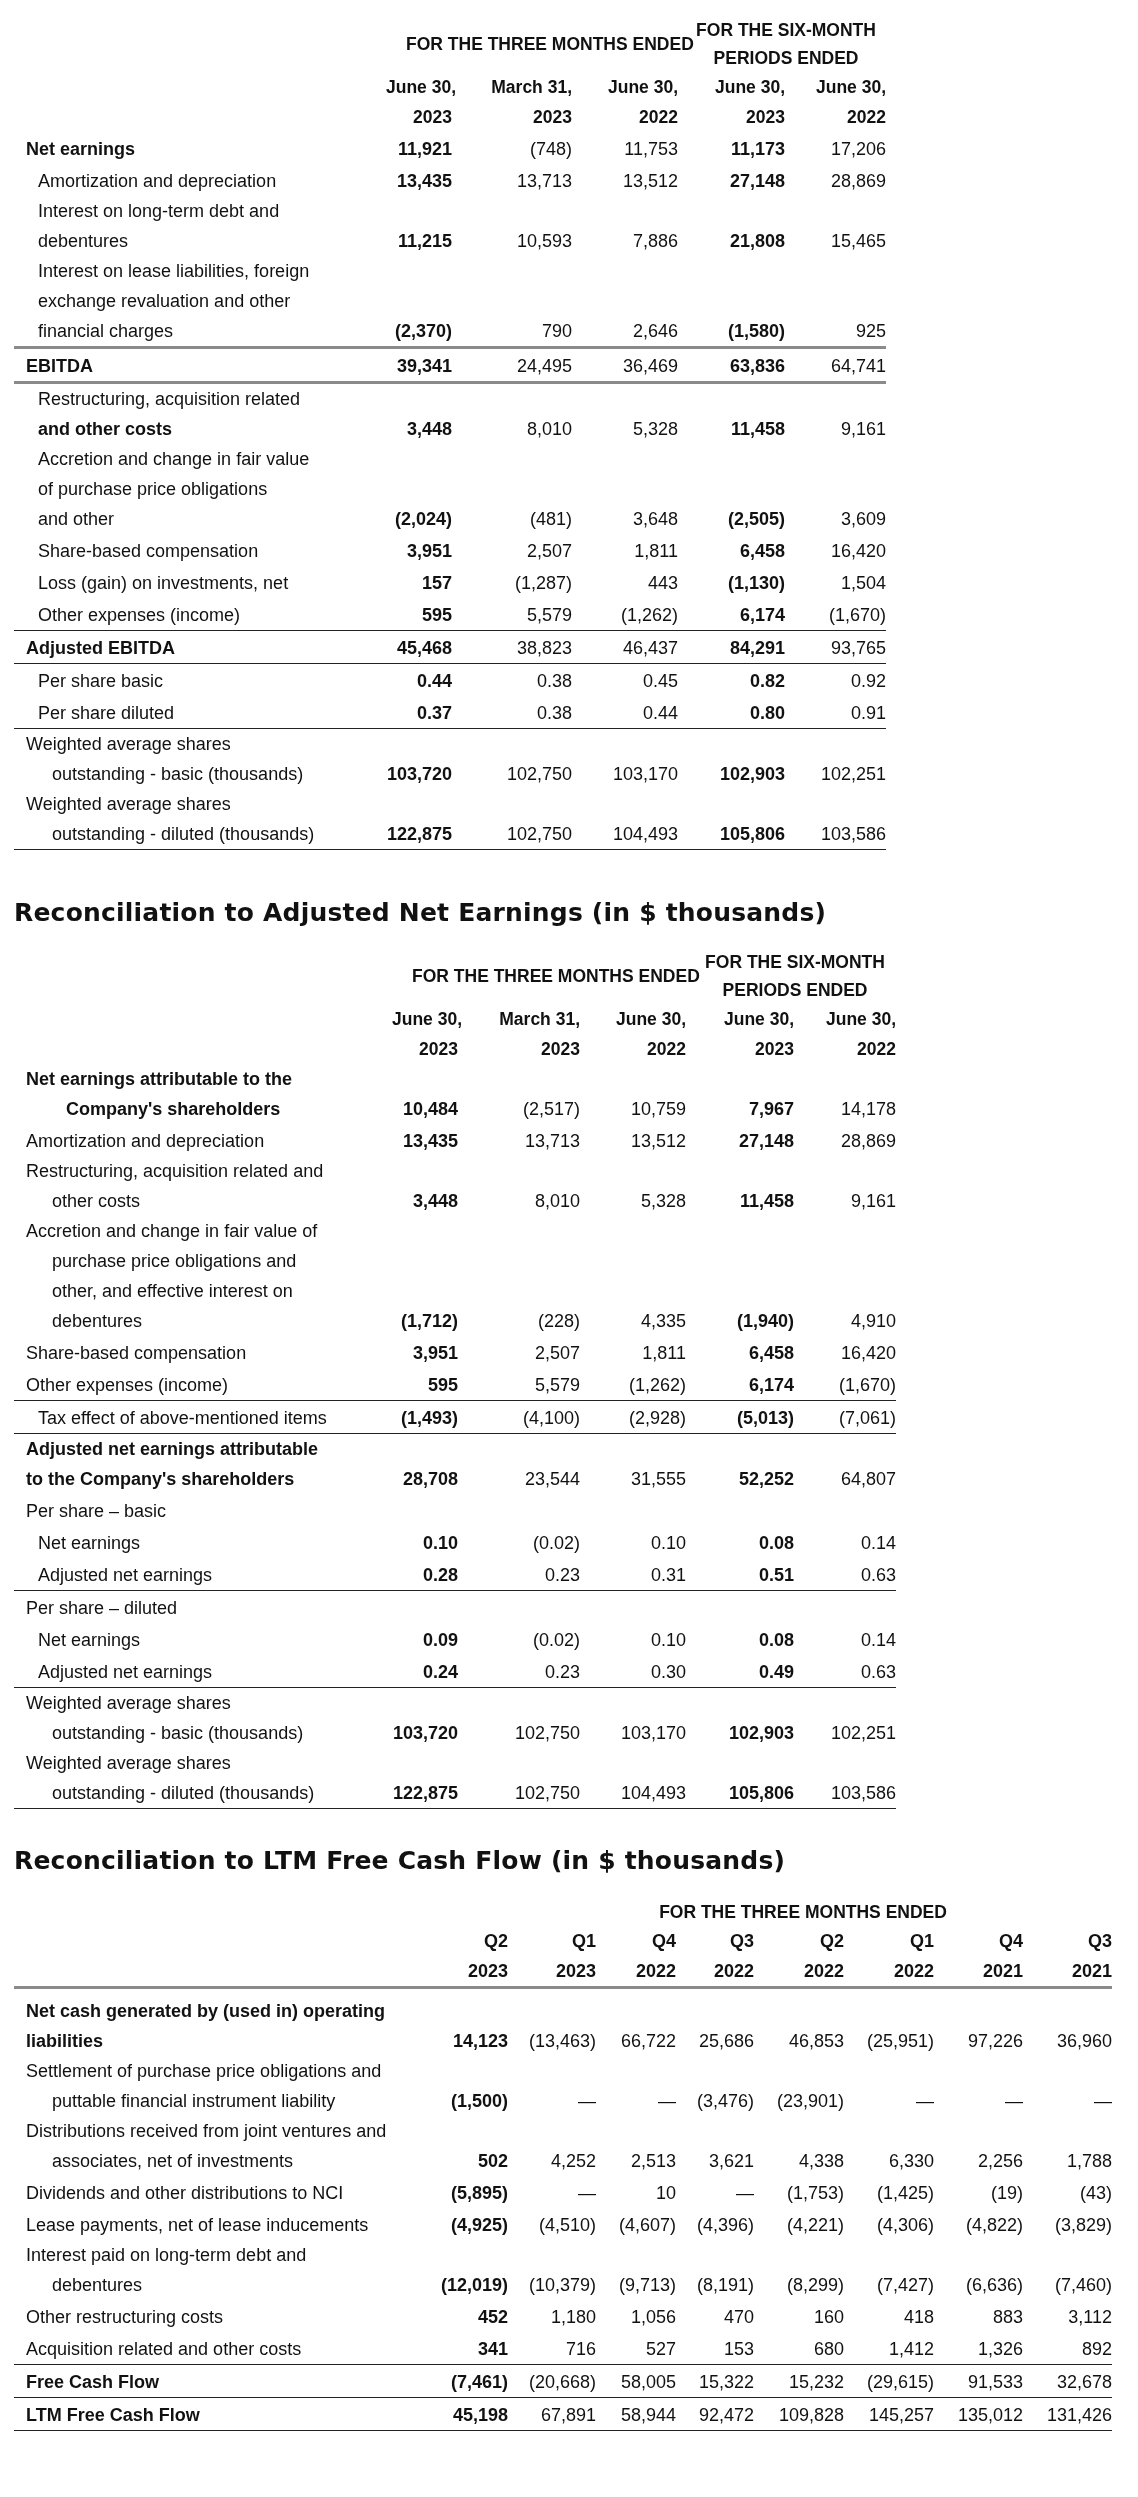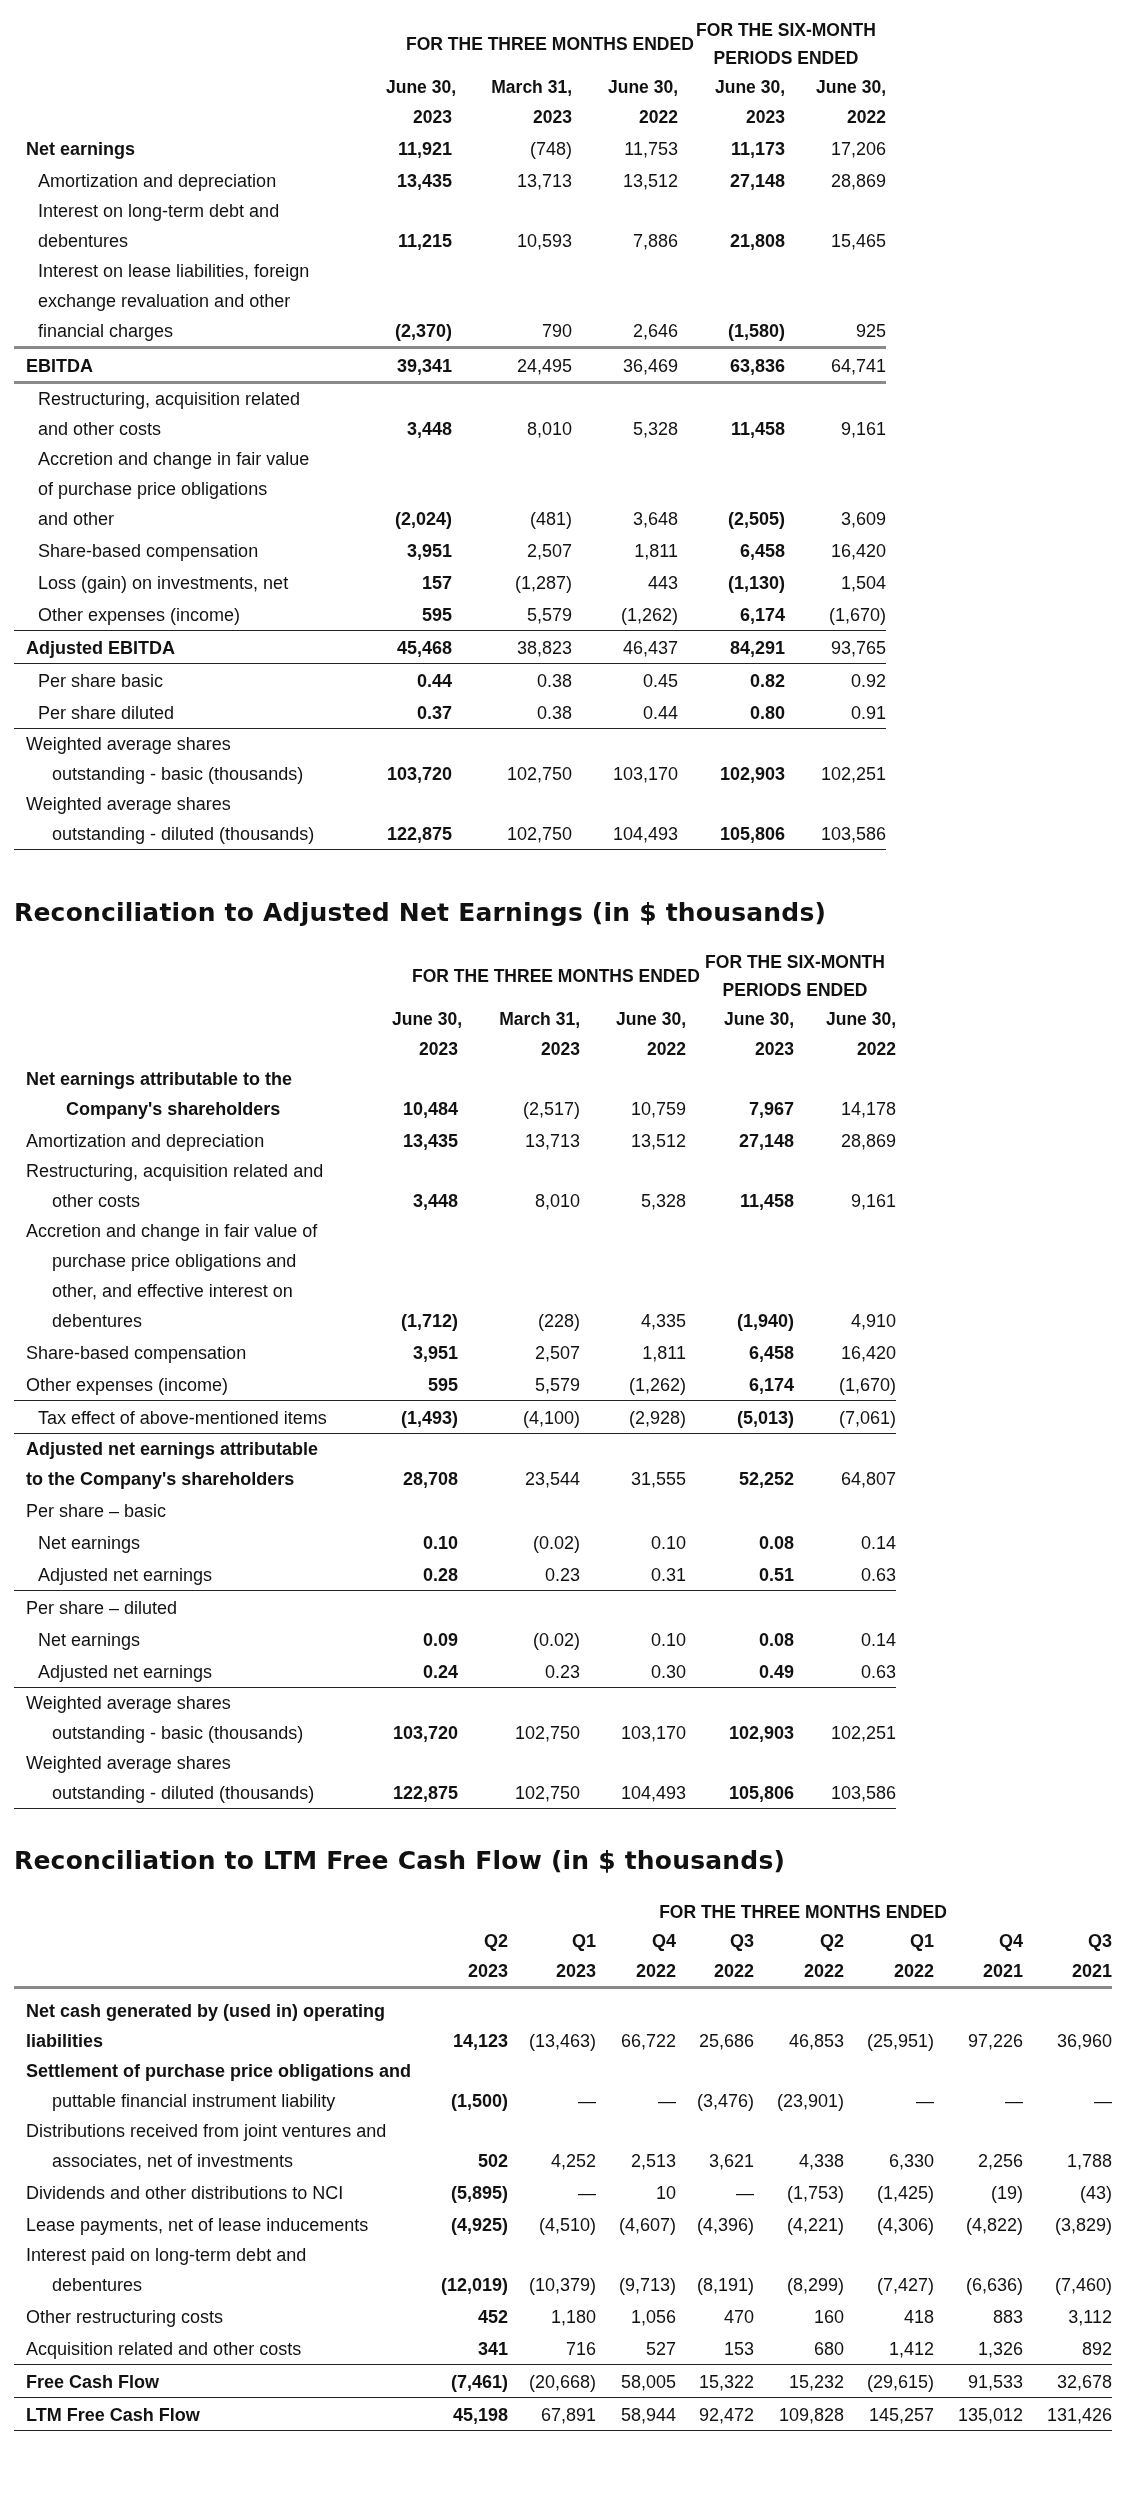--- a/index.html
+++ b/index.html
@@ -125,21 +125,21 @@
         </td>
         <td class="num b">39,341</td>
         <td class="num">24,495</td>
         <td class="num">36,469</td>
         <td class="num b">63,836</td>
         <td class="num">64,741</td>
       </tr>
       <tr class="row">
         <td class="lbl">
           <span class="l1" style="padding-left: 24px;">Restructuring, acquisition related</span>
-          <span class="l1" style="padding-left: 24px;">and other costs</span>
+          <span class="l1" style="padding-left: 24px; font-weight: bold;">and other costs</span>
         </td>
         <td class="num b">3,448</td>
         <td class="num">8,010</td>
         <td class="num">5,328</td>
         <td class="num b">11,458</td>
         <td class="num">9,161</td>
       </tr>
       <tr class="row">
         <td class="lbl">
           <span class="l1" style="padding-left: 24px;">Accretion and change in fair value</span>
@@ -518,21 +518,21 @@
         <td class="num">(13,463)</td>
         <td class="num">66,722</td>
         <td class="num">25,686</td>
         <td class="num">46,853</td>
         <td class="num">(25,951)</td>
         <td class="num">97,226</td>
         <td class="num">36,960</td>
       </tr>
       <tr class="row">
         <td class="lbl">
-          <span class="l1" style="padding-left: 12px; font-weight: bold;">Settlement of purchase price obligations and</span>
+          <span class="l1" style="padding-left: 12px;">Settlement of purchase price obligations and</span>
           <span class="l1" style="padding-left: 38px;">puttable financial instrument liability</span>
         </td>
         <td class="num b">(1,500)</td>
         <td class="num">—</td>
         <td class="num">—</td>
         <td class="num">(3,476)</td>
         <td class="num">(23,901)</td>
         <td class="num">—</td>
         <td class="num">—</td>
         <td class="num">—</td>

